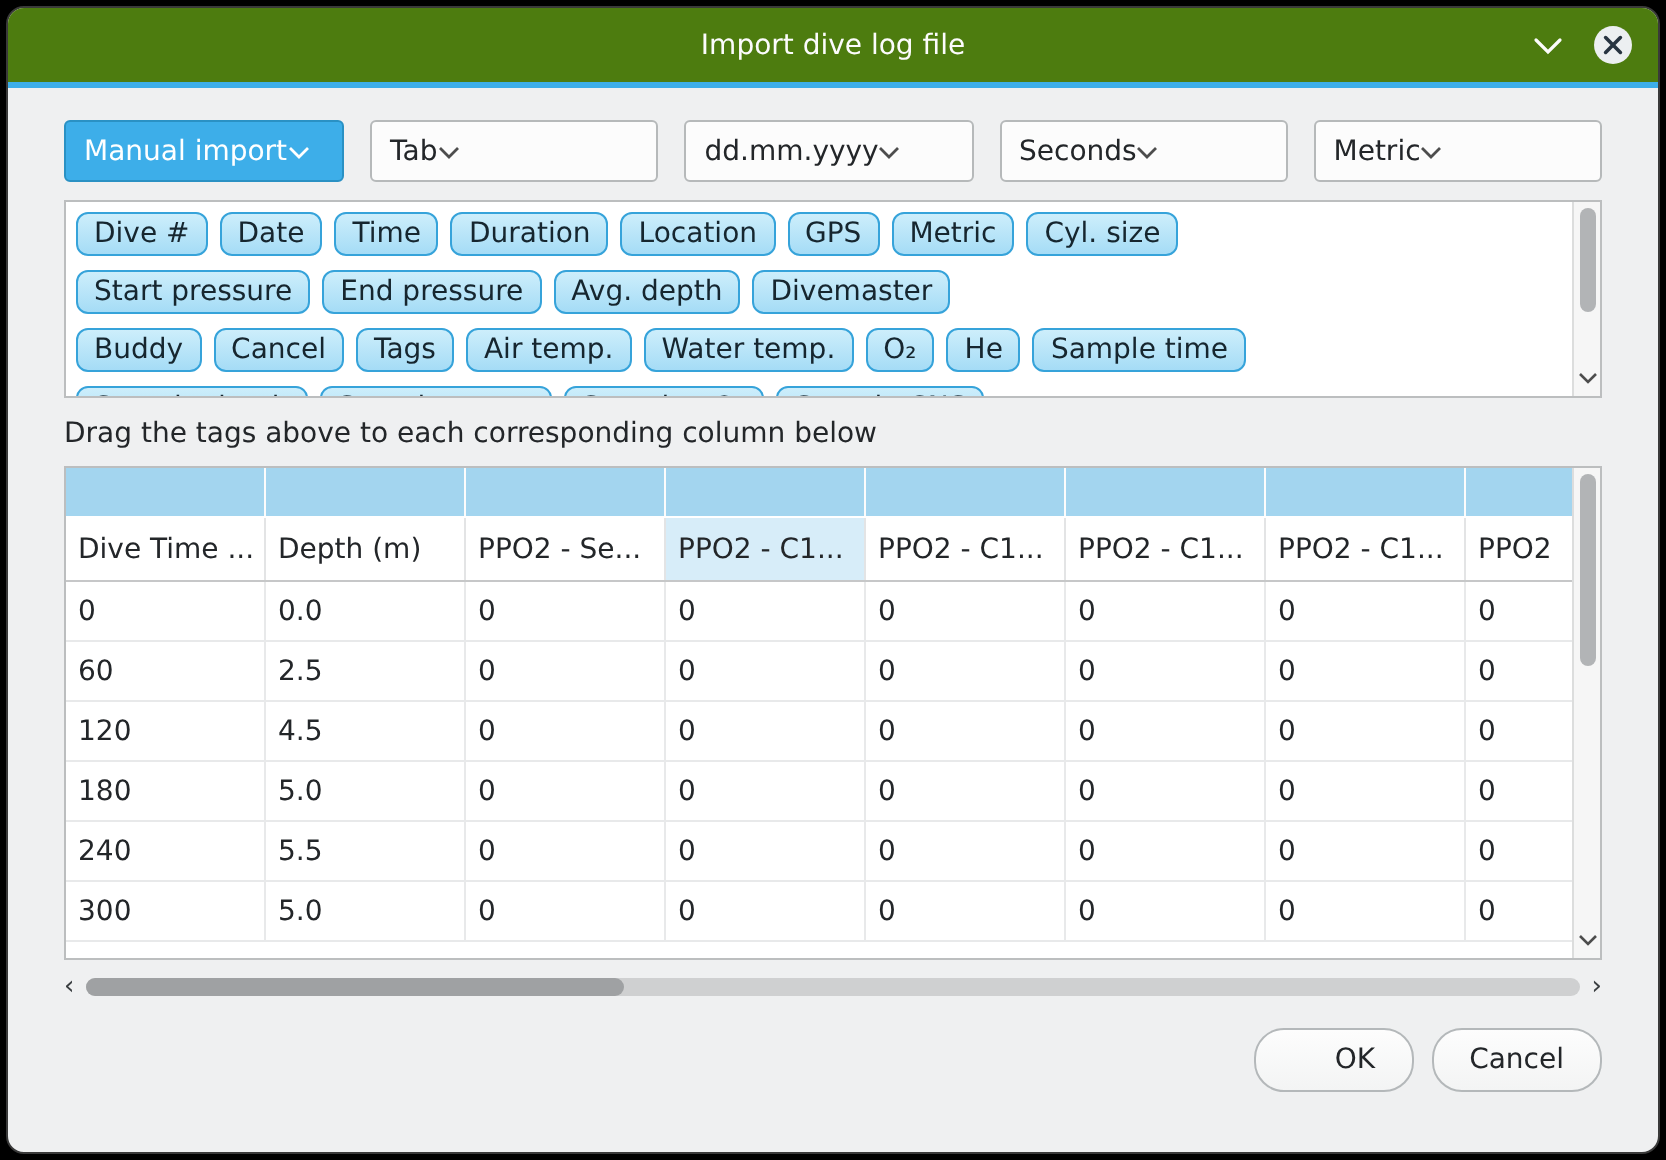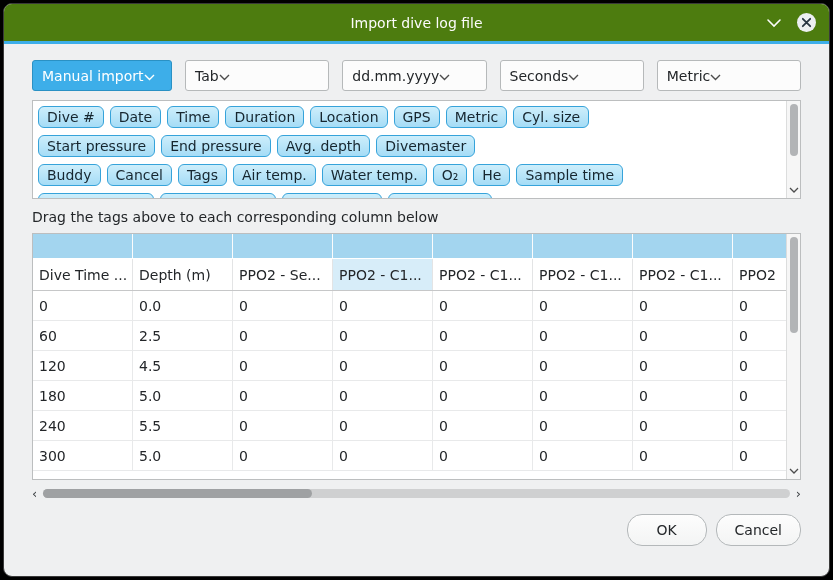--- a/index.html
+++ b/index.html
@@ -103,21 +103,21 @@
     position:absolute; left:0; top:0; bottom:0; width:36%;
     background:#9fa1a3; border-radius:5px; cursor:grab;
   }
   .arrow-glyph { color:#3b3f42; font-size:13px; line-height:1; cursor:pointer; user-select:none; }
   
   .button-row { margin-top:13px; display:flex; justify-content:flex-end; gap:9px; flex:0 0 auto; }
   .btn {
     min-width:80px; height:32px; padding:0 18px;
     background:linear-gradient(#fdfdfd,#f3f4f4);
     border:1px solid #b4b8ba; border-radius:15px;
-    font-family:inherit; font-size:14px; color:#232629; cursor:pointer;
+    font-family:inherit; font-size:14px; color:#232629; cursor:pointer;text-align:right;
   }
 </style>
 </head>
 <body>
 
 <div class="window">
 
   <div class="titlebar">
     <span class="title">Import dive log file</span>
     <span class="tb-icons">

